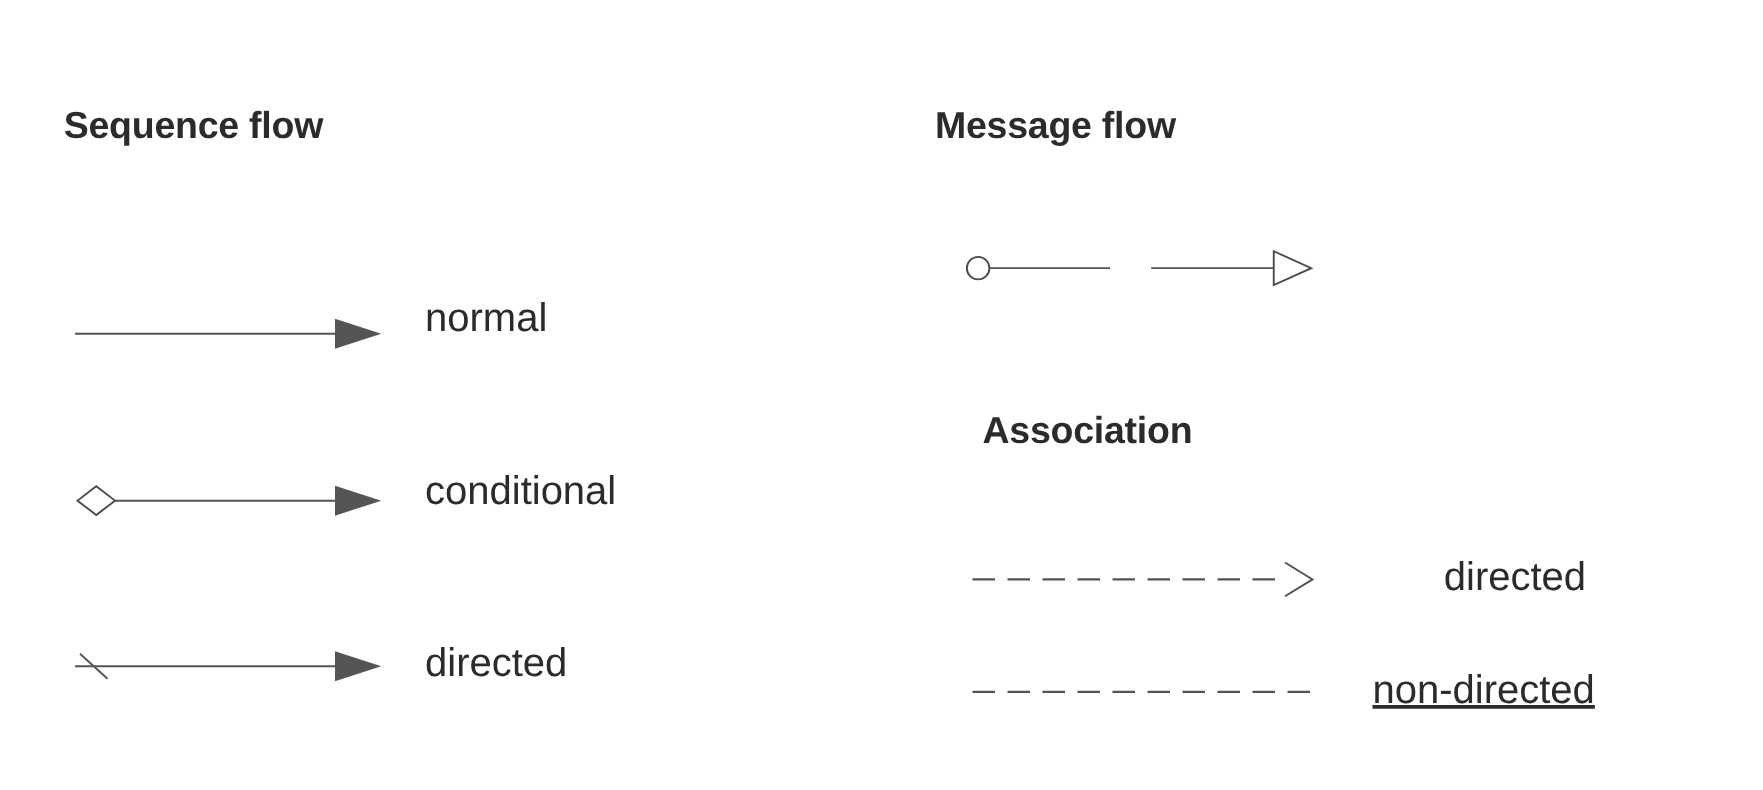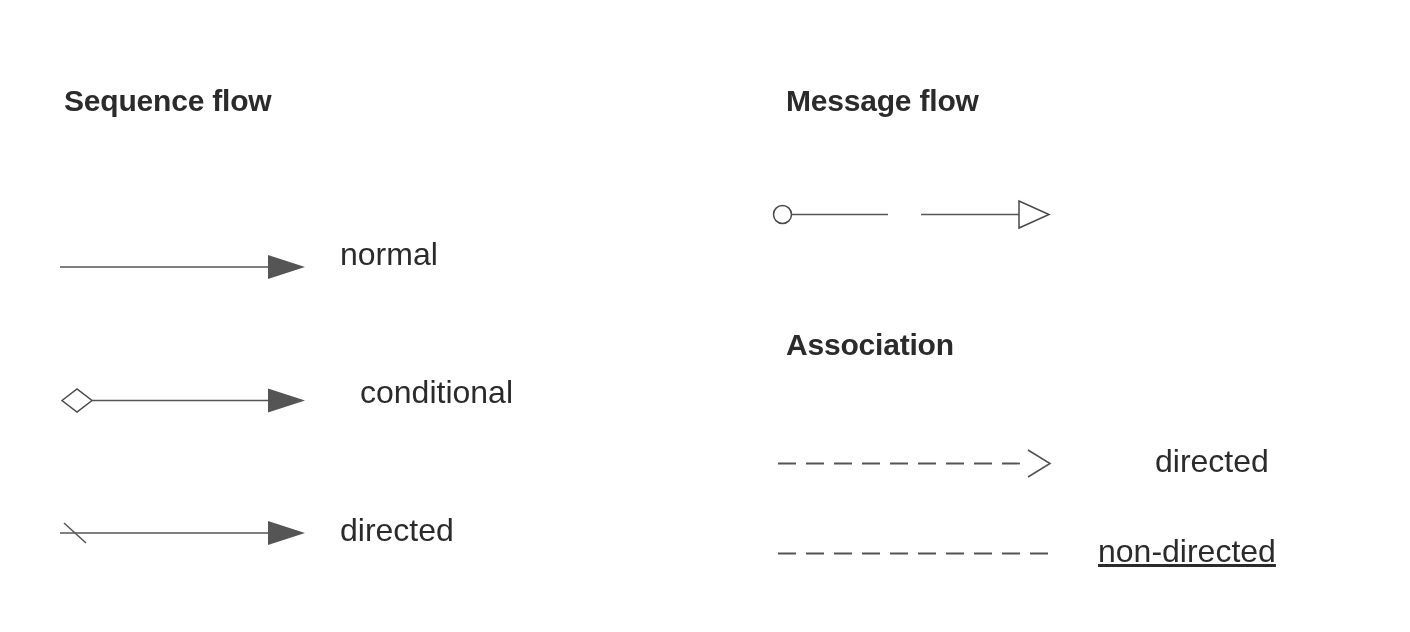--- a/index.html
+++ b/index.html
@@ -50,52 +50,52 @@
     position: absolute;
   }
 </style>
 </head>
 <body>
 
 <div id="legend-canvas">
 
   <div class="legend-group" style="left:0; top:0; width:700px; height:632px;">
 
-    <div class="section-heading" style="left:64px; top:86px;text-align:center;">Sequence flow</div>
+    <div class="section-heading" style="left:51px; top:86px;text-align:center;">Sequence flow</div>
 
     <div class="legend-row" style="left:0; top:0;">
       <svg class="glyph-svg" style="left:55px; top:246px;" width="260" height="42" viewBox="0 0 260 42">
         <line x1="5" y1="21" x2="216" y2="21" stroke="#545454" stroke-width="1.6"></line>
         <polygon points="213,9 250,21 213,33" fill="#555555"></polygon>
       </svg>
       <div class="item-label" style="left:340px; top:238px;text-align:right;">normal</div>
     </div>
 
     <div class="legend-row" style="left:0; top:0;">
       <svg class="glyph-svg" style="left:55px; top:380px;" width="260" height="42" viewBox="0 0 260 42">
         <polygon points="7,20.5 22,9 37,20.5 22,32" fill="#ffffff" stroke="#4a4a4a" stroke-width="1.5"></polygon>
         <line x1="37" y1="20.5" x2="216" y2="20.5" stroke="#545454" stroke-width="1.6"></line>
         <polygon points="213,8.5 250,20.5 213,32.5" fill="#555555"></polygon>
       </svg>
-      <div class="item-label" style="left:340px; top:376px;margin-left:20px;">conditional</div>
+      <div class="item-label" style="left:340px; top:376px;">conditional</div>
     </div>
 
     <div class="legend-row" style="left:0; top:0;">
       <svg class="glyph-svg" style="left:55px; top:512px;" width="260" height="42" viewBox="0 0 260 42">
         <line x1="5" y1="21" x2="216" y2="21" stroke="#545454" stroke-width="1.6"></line>
         <line x1="9" y1="11" x2="31" y2="31" stroke="#545454" stroke-width="1.5"></line>
         <polygon points="213,9 250,21 213,33" fill="#555555"></polygon>
       </svg>
       <div class="item-label" style="left:340px; top:514px;">directed</div>
     </div>
   </div>
 
   <div class="legend-group" style="left:0; top:0; width:700px; height:632px;">
 
-    <div class="section-heading" style="left:786px; top:86px;">Message flow</div>
+    <div class="section-heading" style="left:748px; top:86px;">Message flow</div>
 
     <div class="legend-row" style="left:0; top:0;">
       <svg class="glyph-svg" style="left:770px; top:196px;" width="300" height="40" viewBox="0 0 300 40">
         <circle cx="12.5" cy="18.5" r="9" fill="#ffffff" stroke="#4a4a4a" stroke-width="1.5"></circle>
         <line x1="21.5" y1="18.5" x2="118" y2="18.5" stroke="#545454" stroke-width="1.4"></line>
         <line x1="151" y1="18.5" x2="249" y2="18.5" stroke="#545454" stroke-width="1.4"></line>
         <polygon points="249,5 279,18.5 249,32" fill="#ffffff" stroke="#4a4a4a" stroke-width="1.5" stroke-linejoin="miter"></polygon>
       </svg>
     </div>
   </div>

